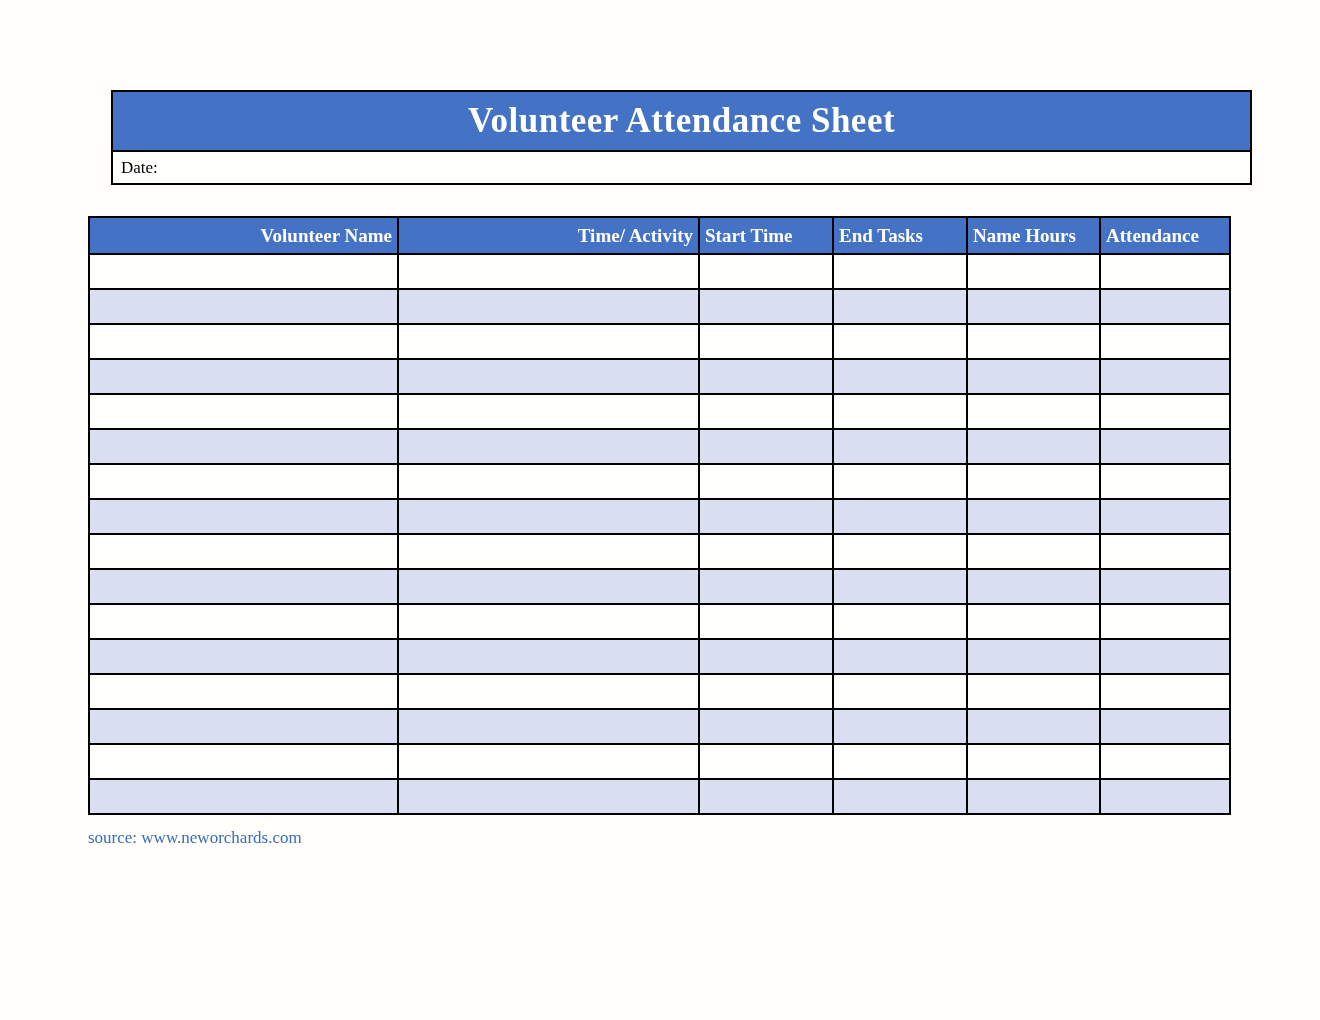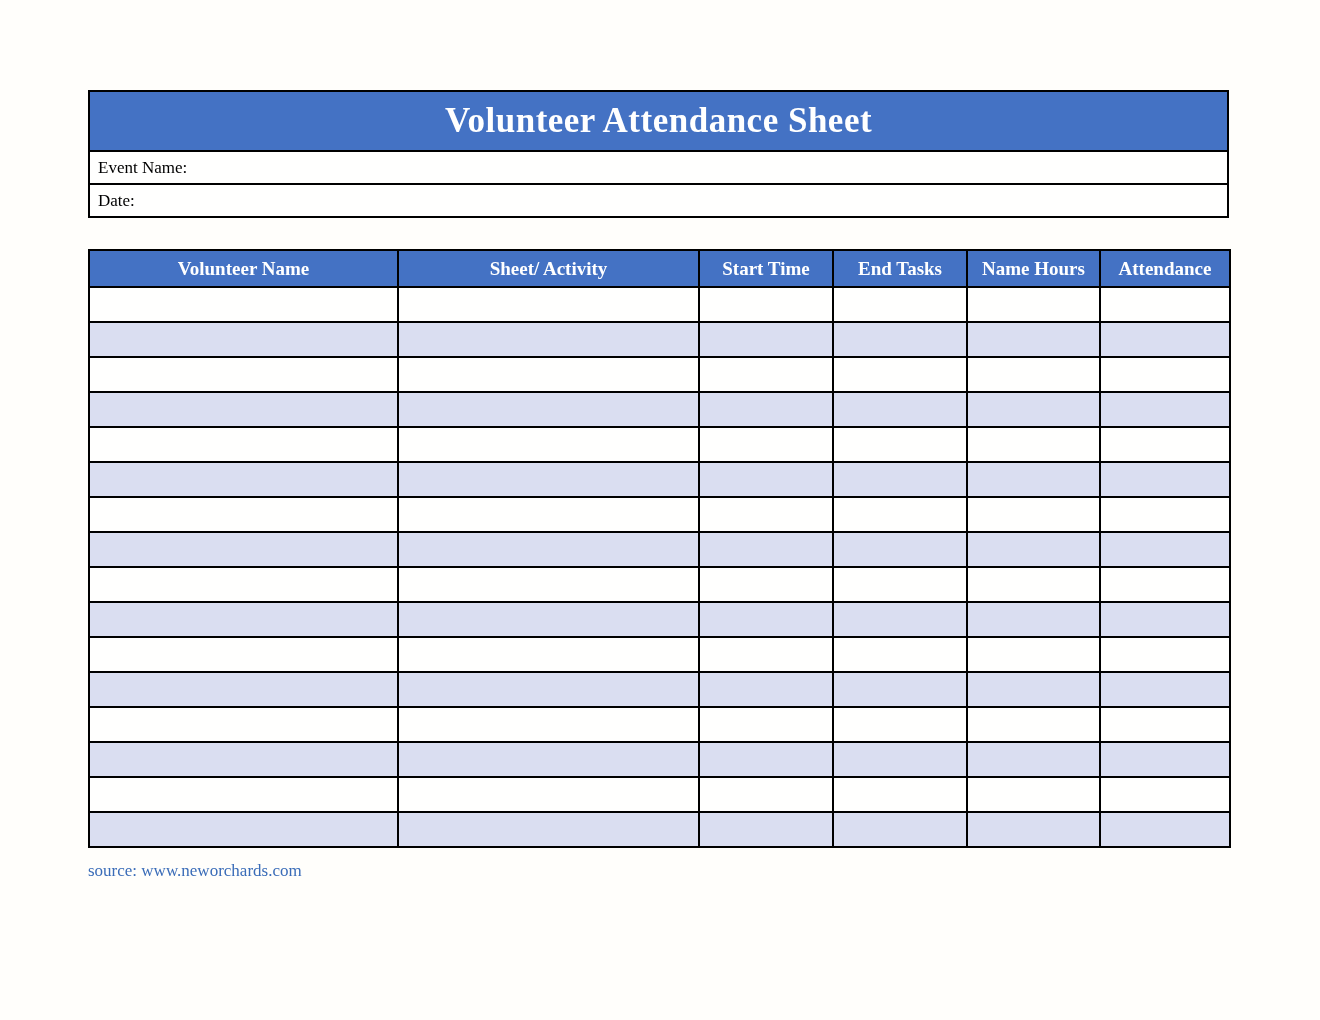--- a/index.html
+++ b/index.html
@@ -18,20 +18,21 @@
     position: absolute;
     left: 88px;
     top: 90px;
     width: 1141px;
   }
   
   .top-block {
     border: 2px solid var(--border-black, #000);
     box-sizing: border-box;
     width: 100%;
+    margin-left: 23px;
   }
   .banner {
     background: var(--header-blue, #4472C4);
     border-bottom: 2px solid var(--border-black, #000);
     height: 58px;
     display: flex;
     align-items: center;
     justify-content: center;
   }
   .banner .title {
@@ -68,24 +69,24 @@
     border: 2px solid var(--border-black, #000);
     box-sizing: border-box;
   }
   table.attendance th {
     background: var(--header-blue, #4472C4);
     color: var(--title-text, #ffffff);
     font-size: 19px;
     font-weight: bold;
     height: 37px;
     padding: 2px 5px;
-    text-align: center;
+    text-align: left;
   }
   table.attendance th.align-left {
-    text-align: center;
+    text-align: right;
   }
   table.attendance td {
     height: 35px;
     background: var(--row-white, #fffffe);
   }
   table.attendance tbody tr.alt td {
     background: var(--row-alt-blue, #dadef1);
   }
   
   .source-line {
@@ -97,44 +98,40 @@
   }
 </style>
 </head>
 <body>
 
 <div class="sheet">
 
   <div class="top-block">
     <div class="banner">
       <span class="title">Volunteer Attendance Sheet</span>
-    </div>
-    <div class="meta-row">
-      <span>Event Name:</span>
-      <div class="field-value"></div>
     </div>
     <div class="meta-row">
       <span>Date:</span>
       <div class="field-value"></div>
     </div>
   </div>
 
   <table class="attendance">
     <colgroup>
       <col style="width:309px">
       <col style="width:301px">
       <col style="width:134px">
       <col style="width:134px">
       <col style="width:133px">
       <col style="width:130px">
     </colgroup>
     <thead>
       <tr>
         <th class="align-left">Volunteer Name</th>
-        <th class="align-left">Sheet/ Activity</th>
+        <th class="align-left">Time/ Activity</th>
         <th>Start Time</th>
         <th>End Tasks</th>
         <th>Name Hours</th>
         <th>Attendance</th>
       </tr>
     </thead>
     <tbody>
         <tr>
           <td></td>
           <td></td>

